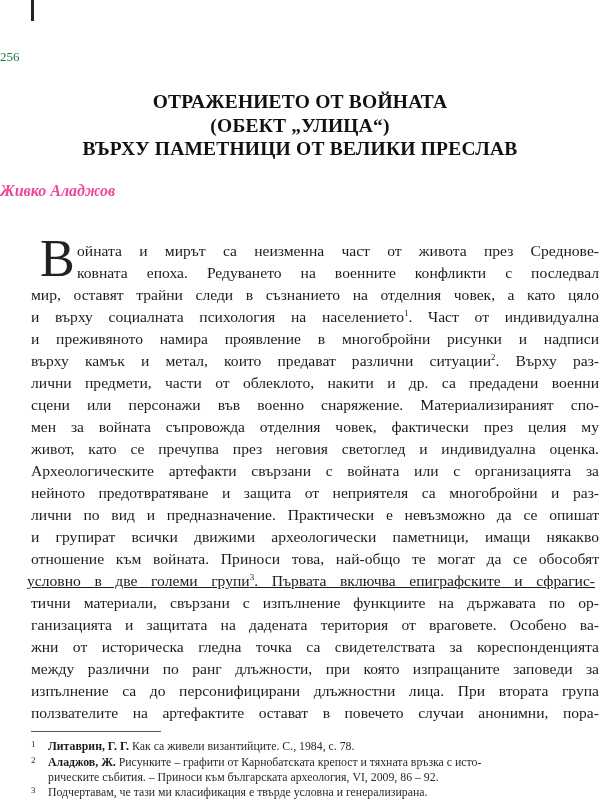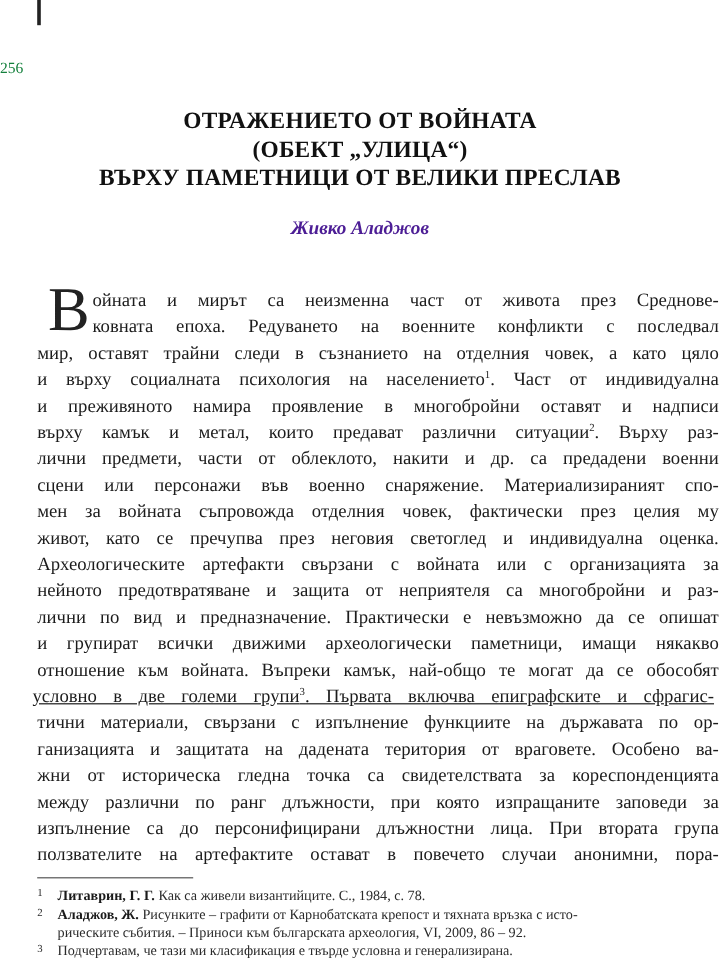--- a/index.html
+++ b/index.html
@@ -1,21 +1,21 @@
 <!DOCTYPE html>
 <html><head>
   <meta charset="utf-8">
   <style>
     html, body { margin:0; padding:0; background:#fff; }
     body { width:600px; height:800px; position:relative; overflow:hidden; font-family:"Liberation Serif","DejaVu Serif",serif; color:#1a1a1a; }
     .page-num { position:absolute; left:0; top:0; font-size:13px; line-height:18px; color:#15803d;margin-top:48px; }
     .page-bar { position:absolute; left:31px; top:0; width:3px; height:21px; background:#222; }
     .title { position:absolute; left:0; top:90px; width:600px; text-align:center; font-weight:bold; font-size:19.5px; line-height:23.5px; letter-spacing:0.2px; color:#111; }
     .title div { white-space:nowrap; }
-    .author { position:absolute; left:0; top:181px; width:600px; text-align:center; font-style:italic; font-weight:bold; font-size:16px; line-height:20px; color:#4c1d95; }
+    .author { position:absolute; left:0; top:181px; width:600px; font-style:italic; font-weight:bold; font-size:16px; line-height:20px; color:#ec4899; }
     .line { position:absolute; left:0; height:21px; font-size:15.6px; line-height:21px; white-space:nowrap; text-align:justify; text-align-last:justify; color:#1c1c1c; }
     .dropcap { position:absolute; left:40px; top:236px; font-size:52px; line-height:46px; color:#222; font-family:"Liberation Serif",serif; }
     sup { font-size:9px; line-height:0; vertical-align:6px; }
     .fn-rule { position:absolute; left:31px; top:731px; width:130px; height:1px; background:#555; }
     .fn { position:absolute; left:31px; width:569px; font-size:11.8px; line-height:16px; white-space:nowrap; color:#2a2a2a; }
     .fn .num { position:absolute; left:0; top:-2px; font-size:9px; }
     .fn .txt { position:absolute; left:17px; }
     .fn b { color:#1a1a1a; }
   </style>
 </head>
@@ -32,31 +32,31 @@
 
 <div class="author">Живко Аладжов</div>
 
 <span class="dropcap">В</span>
 
 <div>
   <div class="line" style="left:77px;top:240px;width:522px;">ойната и мирът са неизменна част от живота през Среднове-</div>
   <div class="line" style="left:77px;top:262px;width:522px;">ковната епоха. Редуването на военните конфликти с последвал</div>
   <div class="line" style="left:31px;top:284px;width:568px;">мир, оставят трайни следи в съзнанието на отделния човек, а като цяло</div>
   <div class="line" style="left:31px;top:306px;width:568px;"><span>и върху социалната психология на населението</span><sup>1</sup><span>. Част от индивидуална</span></div>
-  <div class="line" style="left:31px;top:328px;width:568px;">и преживяното намира проявление в многобройни оставят и надписи</div>
+  <div class="line" style="left:31px;top:328px;width:568px;">и преживяното намира проявление в многобройни рисунки и надписи</div>
   <div class="line" style="left:31px;top:350px;width:568px;"><span>върху камък и метал, които предават различни ситуации</span><sup>2</sup><span>. Върху раз-</span></div>
   <div class="line" style="left:31px;top:372px;width:568px;">лични предмети, части от облеклото, накити и др. са предадени военни</div>
   <div class="line" style="left:31px;top:394px;width:568px;">сцени или персонажи във военно снаряжение. Материализираният спо-</div>
   <div class="line" style="left:31px;top:416px;width:568px;">мен за войната съпровожда отделния човек, фактически през целия му</div>
   <div class="line" style="left:31px;top:438px;width:568px;">живот, като се пречупва през неговия светоглед и индивидуална оценка.</div>
   <div class="line" style="left:31px;top:460px;width:568px;">Археологическите артефакти свързани с войната или с организацията за</div>
   <div class="line" style="left:31px;top:482px;width:568px;">нейното предотвратяване и защита от неприятеля са многобройни и раз-</div>
   <div class="line" style="left:31px;top:504px;width:568px;">лични по вид и предназначение. Практически е невъзможно да се опишат</div>
   <div class="line" style="left:31px;top:526px;width:568px;">и групират всички движими археологически паметници, имащи някакво</div>
-  <div class="line" style="left:31px;top:548px;width:568px;">отношение към войната. Въпреки камък, най-общо те могат да се обособят</div>
+  <div class="line" style="left:31px;top:548px;width:568px;">отношение към войната. Приноси това, най-общо те могат да се обособят</div>
   <div class="line" style="left:27px;top:570px;width:568px;text-decoration:underline;"><span>условно в две големи групи</span><sup>3</sup><span>. Първата включва епиграфските и сфрагис-</span></div>
   <div class="line" style="left:31px;top:592px;width:568px;">тични материали, свързани с изпълнение функциите на държавата по ор-</div>
   <div class="line" style="left:31px;top:614px;width:568px;">ганизацията и защитата на дадената територия от враговете. Особено ва-</div>
   <div class="line" style="left:31px;top:636px;width:568px;">жни от историческа гледна точка са свидетелствата за кореспонденцията</div>
   <div class="line" style="left:31px;top:658px;width:568px;">между различни по ранг длъжности, при която изпращаните заповеди за</div>
   <div class="line" style="left:31px;top:680px;width:568px;">изпълнение са до персонифицирани длъжностни лица. При втората група</div>
   <div class="line" style="left:31px;top:702px;width:568px;">ползвателите на артефактите остават в повечето случаи анонимни, пора-</div>
 
 </div>
 

